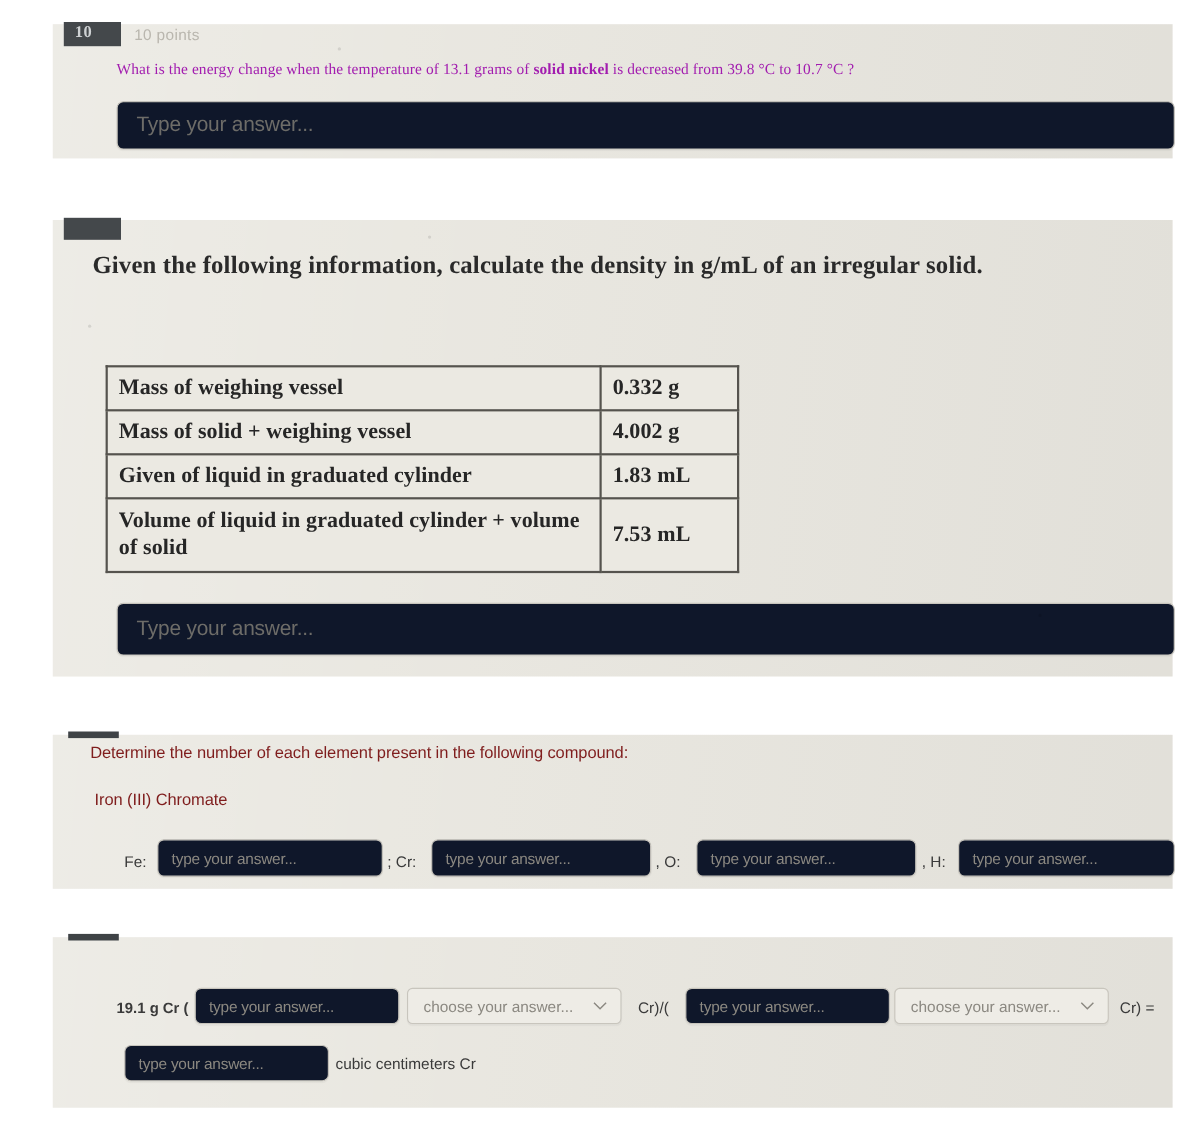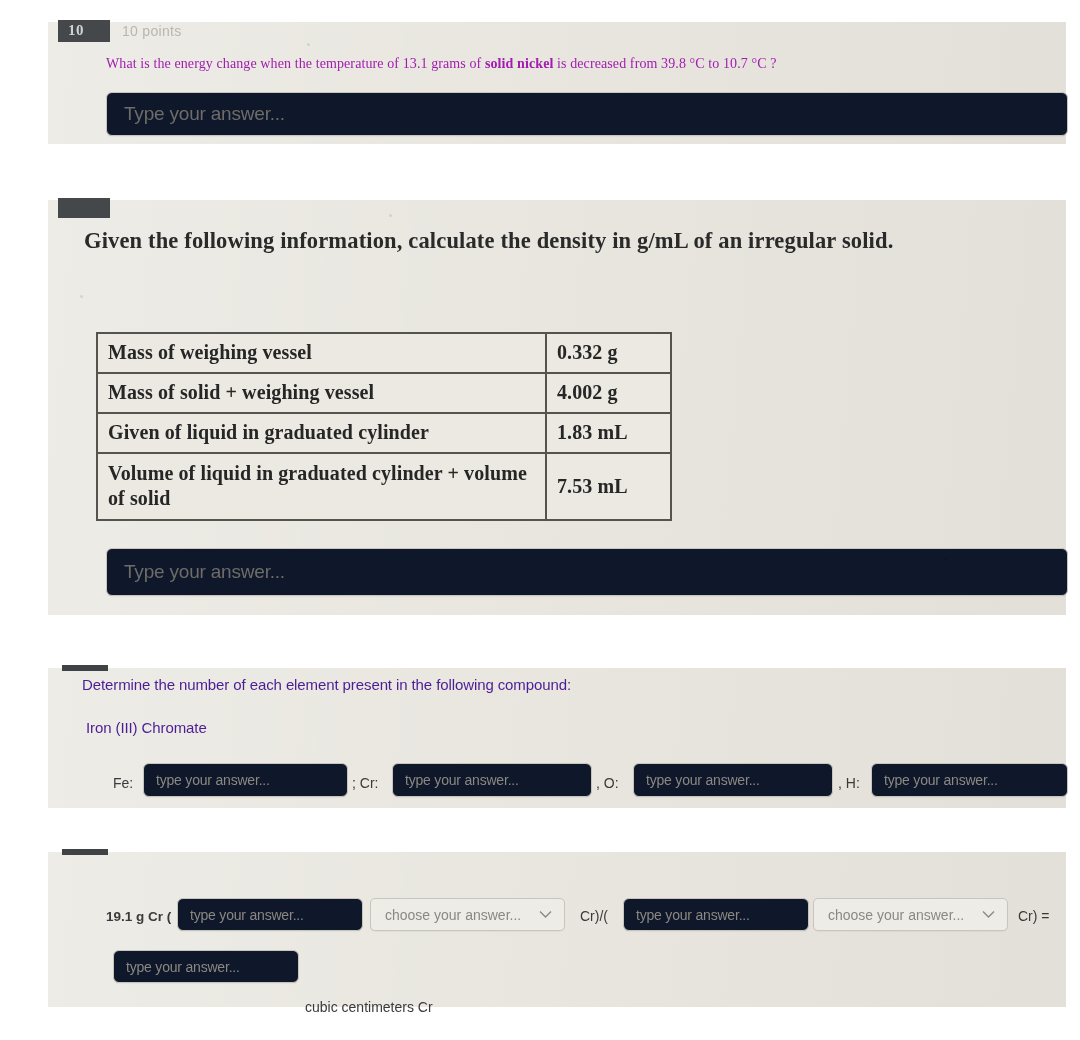--- a/index.html
+++ b/index.html
@@ -98,21 +98,21 @@
     font-size: 22.5px;
     color: #2a2a2a;
     white-space: nowrap;
     letter-spacing: .15px;
   }
 
   .qtext-sans {
     position: absolute;
     font-family: "Liberation Sans", sans-serif;
     font-size: 15px;
-    color: #4c1d95;
+    color: #7f1d1d;
     white-space: nowrap;
     letter-spacing: -.1px;
   }
   .qtext-sans.small {
     font-size: 13.5px;
   }
 
   
   .answer-box {
     position: absolute;
@@ -313,20 +313,20 @@
         </svg>
     </span>
   </div>
 
   <div class="inline-label" style="left:1018px; top:908px;">Cr) =</div>
 
   <div class="answer-box small" style="left:113px; top:950px; width:186px; height:33px;">
     <span class="ph">type your answer...</span>
   </div>
 
-  <div class="inline-label" style="left:305px; top:959px;margin-top:40px;">cubic centimeters Cr</div>
+  <div class="inline-label" style="left:305px; top:959px;">cubic centimeters Cr</div>
 
   <span class="speck" style="left:307px; top:43px; width:3px; height:3px;"></span>
   <span class="speck" style="left:389px; top:214px; width:3px; height:3px;"></span>
   <span class="speck" style="left:944px; top:558px; width:3px; height:3px;"></span>
   <span class="speck" style="left:80px; top:295px; width:3px; height:3px;"></span>
 
 </div>
 
 </body></html>

